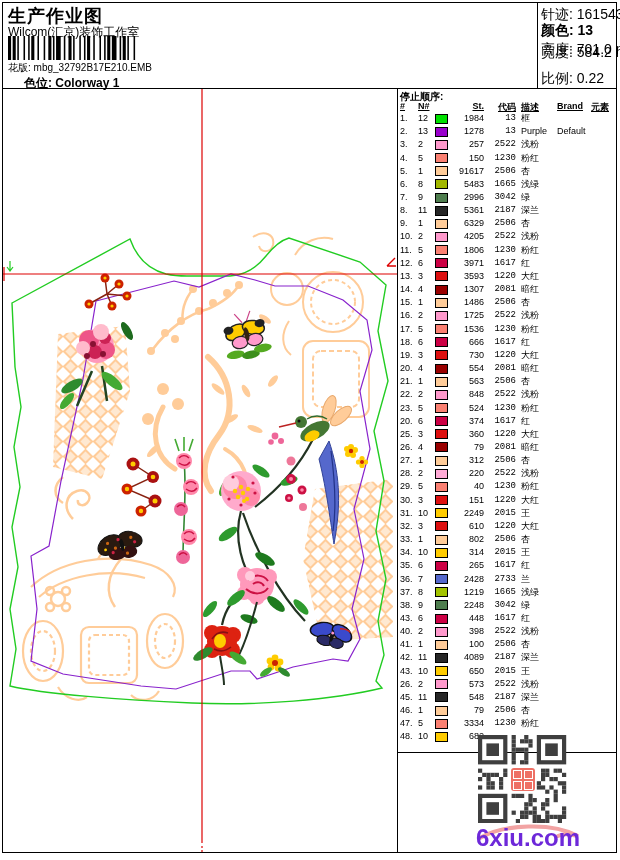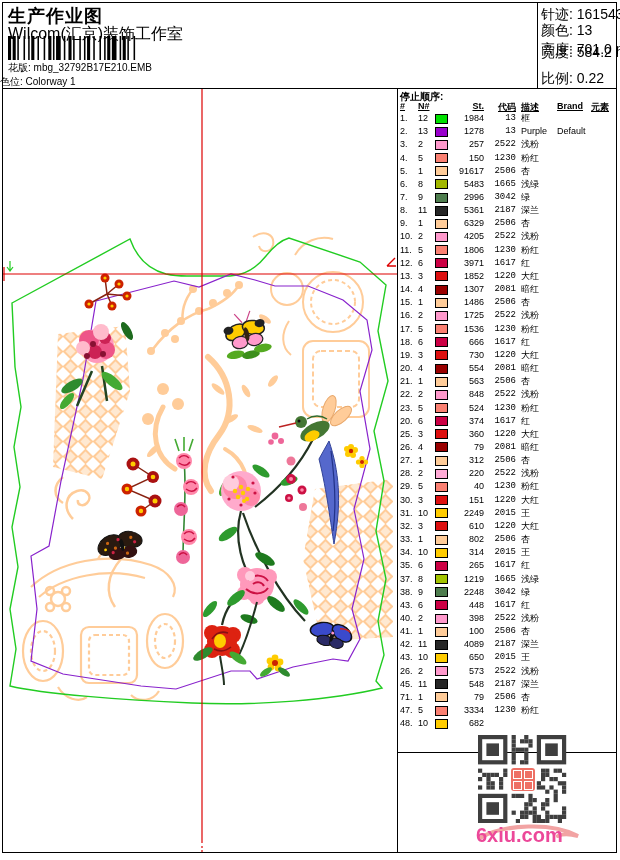--- a/index.html
+++ b/index.html
@@ -1,24 +1,24 @@
 <!DOCTYPE html>
 <html><head>
 <meta charset="utf-8">
 <style>
   html,body{margin:0;padding:0;background:#fff;}
   body{width:620px;height:860px;position:relative;font-family:"Liberation Sans",sans-serif;color:#000;overflow:hidden;}
   .abs{position:absolute;}
   .bline{position:absolute;background:#000;}
   
   #title{left:8px;top:4px;font-size:18px;font-weight:bold;letter-spacing:1px;}
-  #studio{left:8px;top:24px;font-size:16px;}
+  #studio{left:8px;top:24px;font-size:12px;}
   #barcode{left:8px;top:36px;}
   #pattern{left:8px;top:61px;font-size:10px;}
-  #colorway{left:0;top:75px;font-size:10px;}
+  #colorway{left:24px;top:75px;font-size:12px;font-weight:bold;}
   .inforow{position:absolute;left:541px;font-size:14px;white-space:nowrap;}
   
   #stoptitle{left:400px;top:90px;font-size:10px;font-weight:bold;}
   #stophead{left:397px;top:101px;width:220px;font-size:9px;font-weight:bold;display:flex;}
   #stophead span{text-decoration:underline;}
   #stoprows{left:397px;top:112px;width:220px;}
   .srow{height:13.17px;display:flex;align-items:center;font-size:9px;line-height:11px;}
   .c-num{width:18px;padding-left:3px;flex:none;}
   .c-needle{width:17px;flex:none;}
   .c-sw{width:13px;height:10px;flex:none;border:1px solid #000;box-sizing:border-box;}
@@ -26,21 +26,21 @@
   .c-st{width:36px;text-align:right;flex:none;}
   .c-code{width:32px;text-align:right;flex:none;font-family:Liberation Mono, monospace;}
   .c-desc{margin-left:5px;width:36px;flex:none;white-space:nowrap;}
   .c-brand{width:34px;flex:none;white-space:nowrap;}
   .c-el{width:24px;flex:none;}
   
   #qrwrap{left:478px;top:735px;width:90px;height:88px;}
   #seal{position:absolute;left:33px;top:33px;width:24px;height:23px;background:#ee7065;border-radius:3px;
         display:flex;flex-wrap:wrap;align-items:center;justify-content:center;gap:2px;padding:2px;box-sizing:border-box;}
   #seal i{display:block;width:7px;height:7px;border:1px solid #fff;}
-  #sitewm{left:474px;top:822px;width:110px;height:32px;font-size:20px;font-weight:bold;color:#ec4899;letter-spacing:0px;}
+  #sitewm{left:474px;top:822px;width:110px;height:32px;font-size:24px;font-weight:bold;color:#6d28d9;letter-spacing:0px;}
   #sitewm .txt{position:absolute;left:2px;top:2px;}
   #sitewm svg{position:absolute;left:0;top:0;}
 </style>
 </head>
 <body>
 
 <div class="bline" style="left:2px;top:2px;width:615px;height:1px;"></div>
 <div class="bline" style="left:2px;top:852px;width:615px;height:1px;"></div>
 <div class="bline" style="left:2px;top:2px;width:1px;height:851px;"></div>
 <div class="bline" style="left:616px;top:2px;width:1px;height:851px;"></div>
@@ -82,21 +82,21 @@
 <div class="abs" id="pattern">
   <span>花版:</span>
   <span>mbg_32792B17E210.EMB</span>
 </div>
 <div class="abs" id="colorway">
   <span>色位:</span>
   <span>Colorway 1</span>
 </div>
 
 <div class="inforow" style="top:6px;"><span>针迹:</span> <span>161543</span></div>
-<div class="inforow" style="top:22px;"><span>颜色:</span> <span>13</span></div>
+<div class="inforow" style="top:22px;font-weight:bold;"><span>颜色:</span> <span>13</span></div>
 <div class="inforow" style="top:41px;"><span>高度:</span> <span>701.0 mm</span></div>
 <div class="inforow" style="top:44px;"><span>宽度:</span> <span>584.2 mm</span></div>
 <div class="inforow" style="top:70px;"><span>比例:</span> <span>0.22</span></div>
 
 <div class="abs" id="stoptitle">停止顺序:</div>
 <div class="abs" id="stophead">
   <span class="c-num">#</span>
   <span class="c-needle">N#</span>
   <span class="h-sw"></span>
   <span class="c-st">St.</span>
@@ -223,21 +223,21 @@
       <span class="c-st">3971</span>
       <span class="c-code">1617</span>
       <span class="c-desc">红</span>
       <span class="c-brand"></span>
       <span class="c-el"></span>
     </div>
     <div class="srow">
       <span class="c-num">13.</span>
       <span class="c-needle">3</span>
       <span class="c-sw" style="background: rgb(221, 16, 16);"></span>
-      <span class="c-st">1852</span>
+      <span class="c-st">3593</span>
       <span class="c-code">1220</span>
       <span class="c-desc">大红</span>
       <span class="c-brand"></span>
       <span class="c-el"></span>
     </div>
     <div class="srow">
       <span class="c-num">14.</span>
       <span class="c-needle">4</span>
       <span class="c-sw" style="background: rgb(153, 0, 0);"></span>
       <span class="c-st">1307</span>
@@ -450,20 +450,30 @@
       <span class="c-num">35.</span>
       <span class="c-needle">6</span>
       <span class="c-sw" style="background: rgb(204, 0, 68);"></span>
       <span class="c-st">265</span>
       <span class="c-code">1617</span>
       <span class="c-desc">红</span>
       <span class="c-brand"></span>
       <span class="c-el"></span>
     </div>
     <div class="srow">
+      <span class="c-num">36.</span>
+      <span class="c-needle">7</span>
+      <span class="c-sw" style="background: rgb(85, 104, 204);"></span>
+      <span class="c-st">2428</span>
+      <span class="c-code">2733</span>
+      <span class="c-desc">兰</span>
+      <span class="c-brand"></span>
+      <span class="c-el"></span>
+    </div>
+    <div class="srow">
       <span class="c-num">37.</span>
       <span class="c-needle">8</span>
       <span class="c-sw" style="background: rgb(163, 196, 0);"></span>
       <span class="c-st">1219</span>
       <span class="c-code">1665</span>
       <span class="c-desc">浅绿</span>
       <span class="c-brand"></span>
       <span class="c-el"></span>
     </div>
     <div class="srow">
@@ -540,21 +550,21 @@
       <span class="c-num">45.</span>
       <span class="c-needle">11</span>
       <span class="c-sw" style="background: rgb(38, 38, 38);"></span>
       <span class="c-st">548</span>
       <span class="c-code">2187</span>
       <span class="c-desc">深兰</span>
       <span class="c-brand"></span>
       <span class="c-el"></span>
     </div>
     <div class="srow">
-      <span class="c-num">71.</span>
+      <span class="c-num">46.</span>
       <span class="c-needle">1</span>
       <span class="c-sw" style="background: rgb(255, 204, 153);"></span>
       <span class="c-st">79</span>
       <span class="c-code">2506</span>
       <span class="c-desc">杏</span>
       <span class="c-brand"></span>
       <span class="c-el"></span>
     </div>
     <div class="srow">
       <span class="c-num">47.</span>

